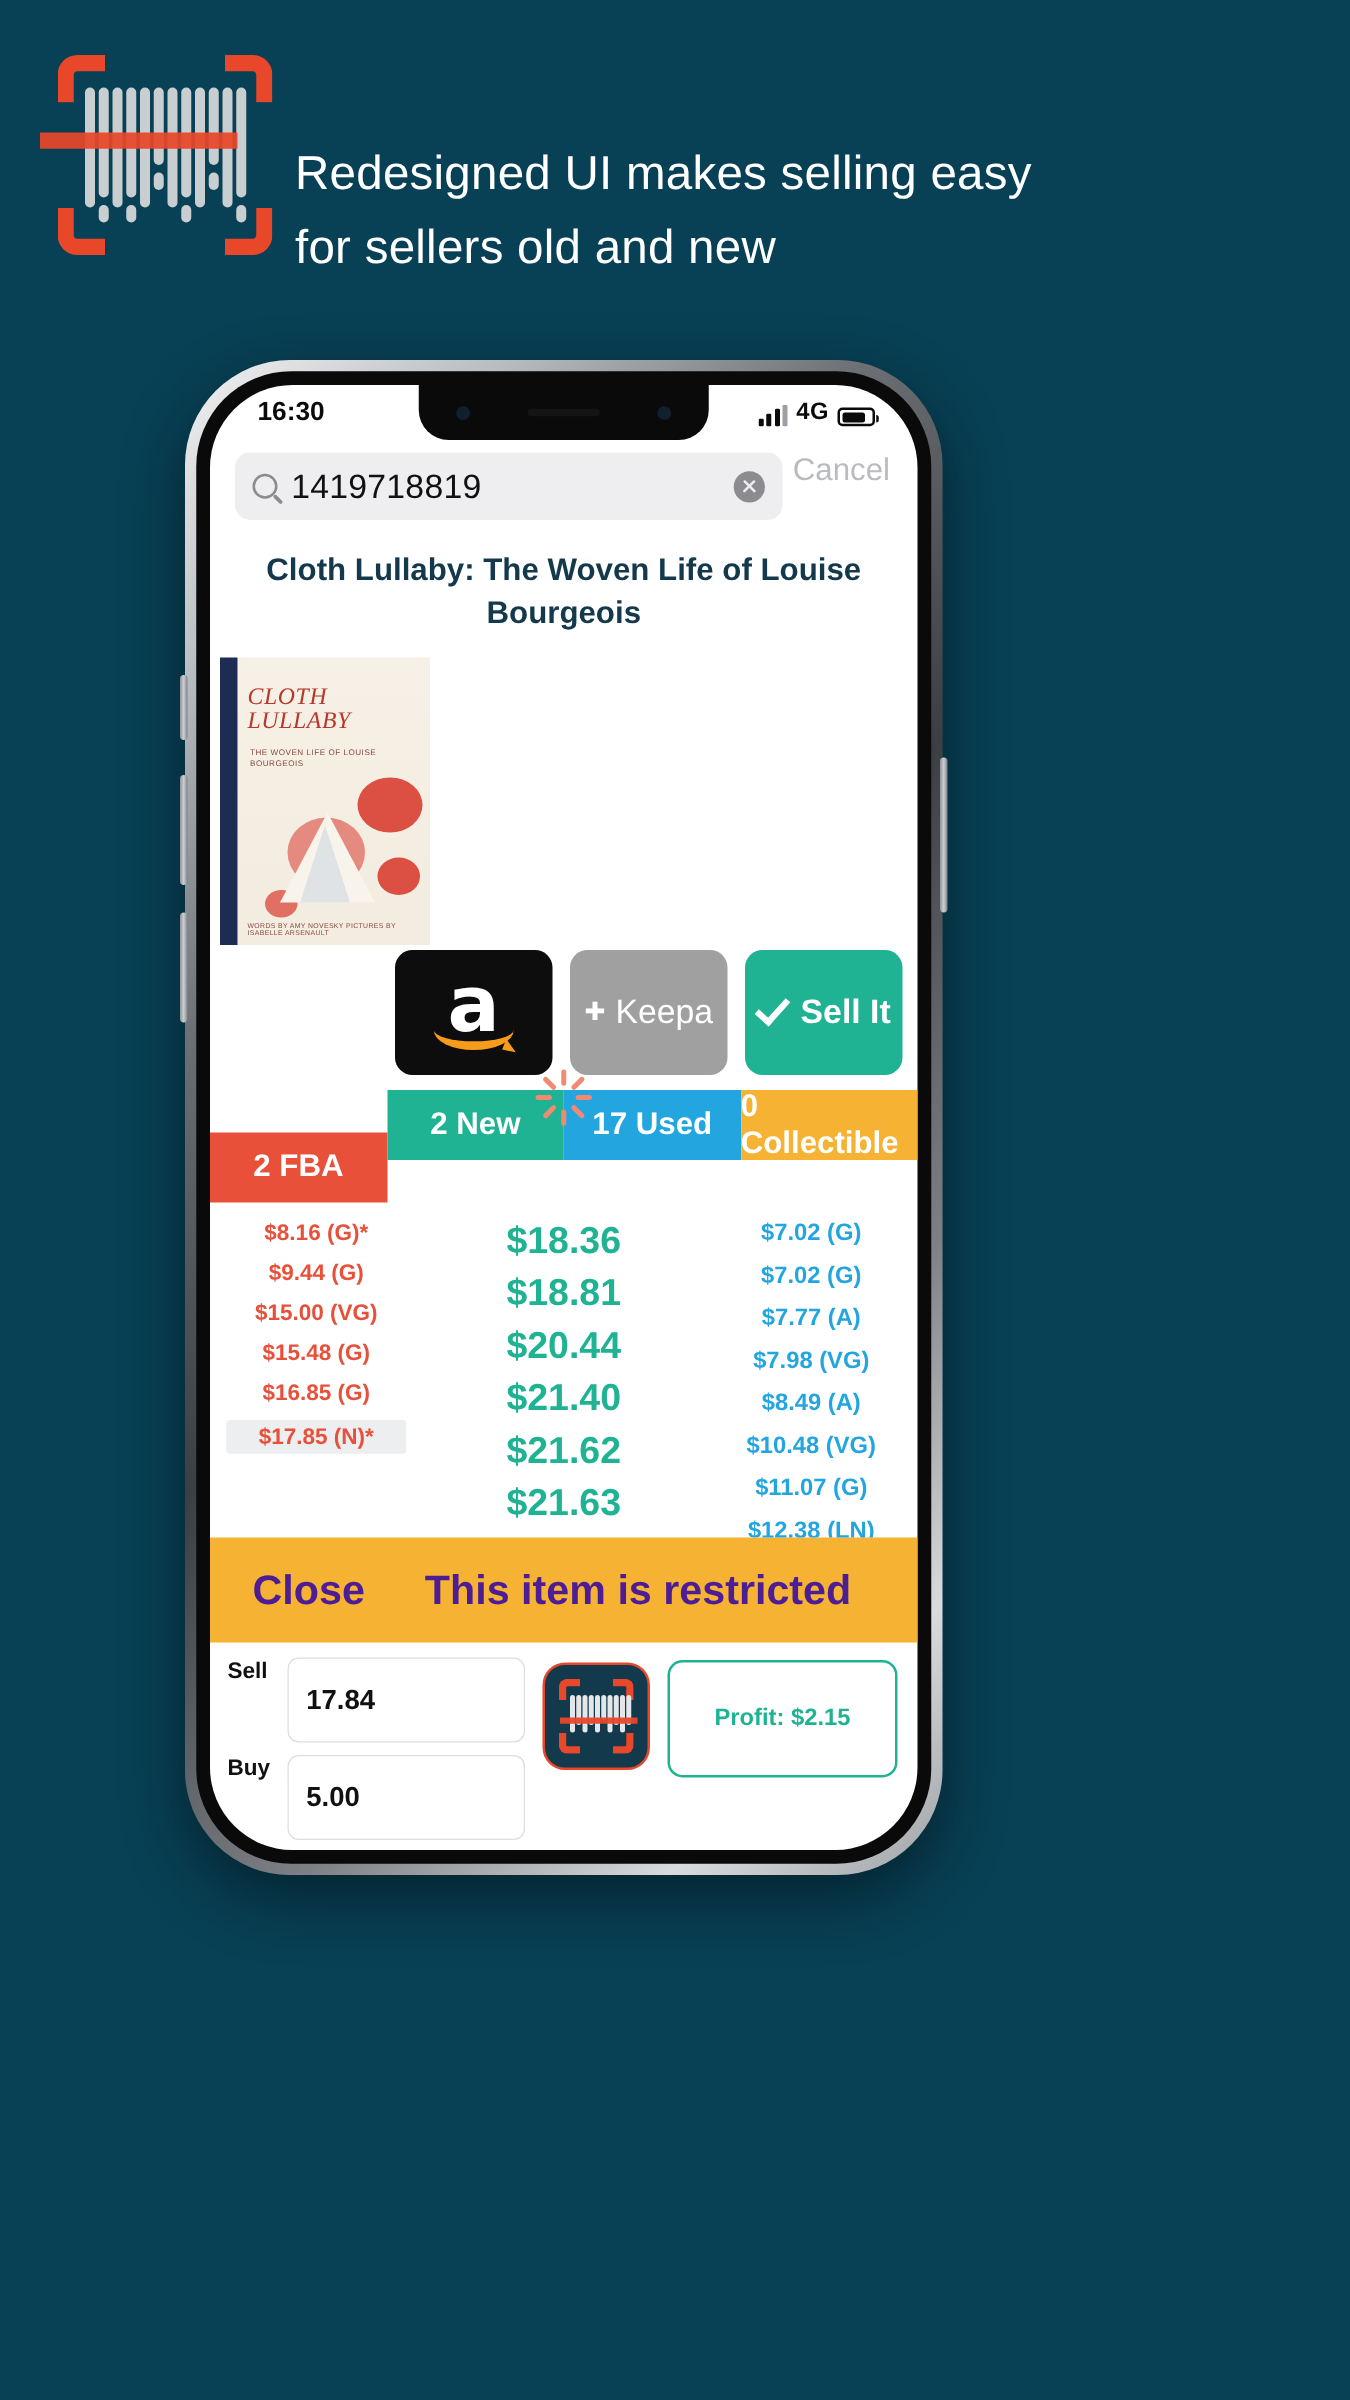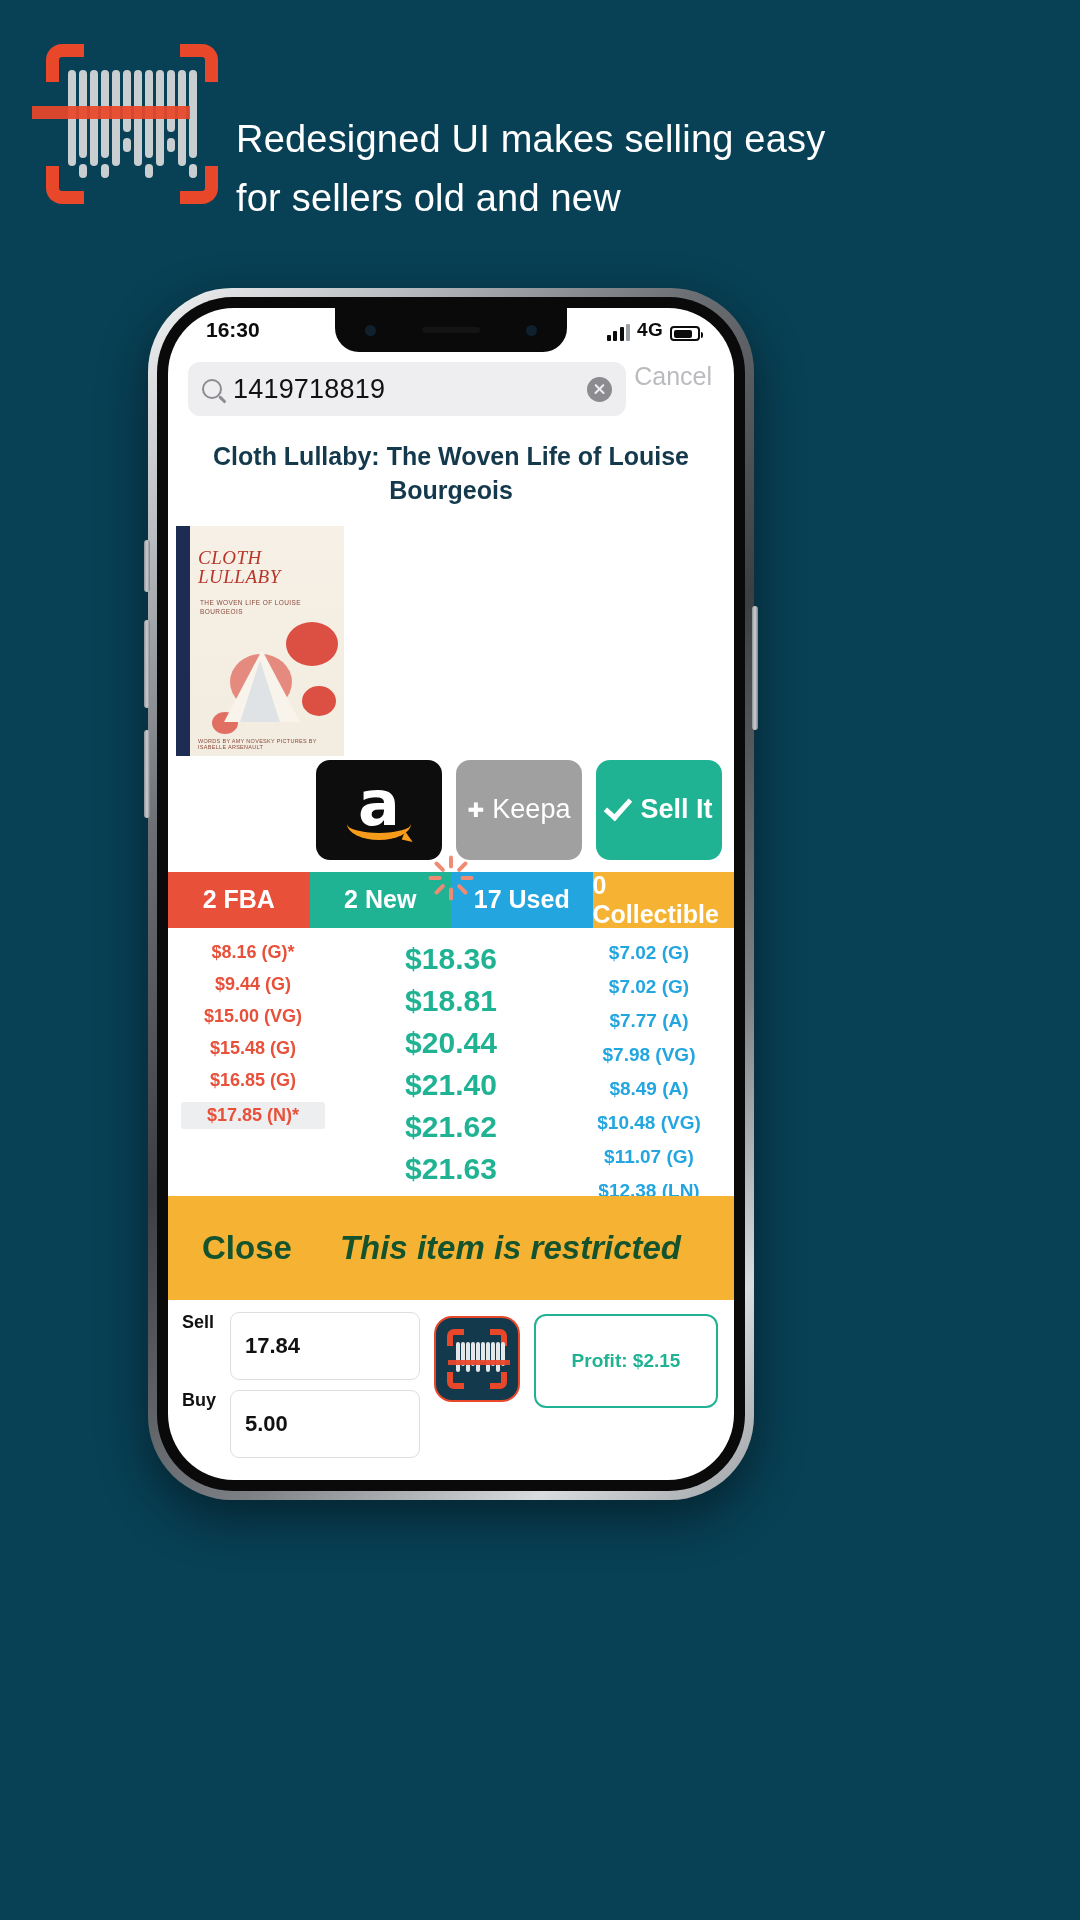--- a/index.html
+++ b/index.html
@@ -157,24 +157,24 @@
   .pcol { flex:1; text-align:center; }
   .pcol li { list-style:none; margin-bottom:11px; }
   .pcol.fba li { color:#e8503a; font-size:18px; font-weight:700; }
   .pcol.fba li.hl { background:#eceef0; display:inline-block; padding:3px 26px; border-radius:3px; }
   .pcol.new li { color:#1fb394; font-size:30px; font-weight:700; margin-bottom:8px; }
   .pcol.used li { color:#23a6e0; font-size:19px; font-weight:700; margin-bottom:12px; }
 
   
   .banner {
     background:#f6b333; display:flex; align-items:center;
-    height:104px; padding:0 34px; gap:48px; color:#14532d;
+    height:84px; padding:0 34px; gap:48px; color:#4c1d95;
   }
   .banner .close { font-size:33px; font-weight:600; }
-  .banner .msg { font-size:33px; font-weight:700;font-style:italic; }
+  .banner .msg { font-size:33px; font-weight:700; }
 
   
   .sbrow { display:flex; padding:12px 16px 0 14px; gap:14px; align-items:flex-start; }
   .fields { flex:none; width:238px; }
   .frow { display:flex; align-items:flex-start; gap:10px; margin-bottom:10px; }
   .flabel { width:38px; font-size:18px; font-weight:700; color:#111; }
   .fbox { flex:1; height:68px; border:1.6px solid #dcdee0; border-radius:9px; display:flex; align-items:center; padding:0 14px; font-size:22px; font-weight:700; color:#111; background:#fff; }
   .scanbtn { width:86px; height:86px; border-radius:18px; background:#13394d; position:relative; flex:none; margin-top:4px; border:2px solid #e8472a; }
   .scanbtn .corner { width:17px; height:17px; }
   .scanbtn .corner.tl{left:11px;top:11px;border-left:6px solid #e8472a;border-top:6px solid #e8472a;border-top-left-radius:7px;}
@@ -298,21 +298,21 @@
           <span class="kicon">✚</span>
           <span>Keepa</span>
         </div>
         <div class="abtn sell">
           <span class="chk"></span>
           <span>Sell It</span>
         </div>
       </div>
 
       <div class="tabs" id="offer-tabs">
-          <div class="tab" style="background: rgb(232, 80, 58);">2 FBA</div>
+          <div class="tab" style="background: rgb(232, 80, 58); margin-top: 34px;">2 FBA</div>
           <div class="tab" style="background: rgb(31, 179, 148);">2 New</div>
           <div class="tab" style="background: rgb(35, 166, 224);">17 Used</div>
           <div class="tab" style="background: rgb(246, 179, 51);">0 Collectible</div>
           <div class="sparkle">
             <i style="transform: translate(-50%, -50%) rotate(0deg) translateY(-16px);"></i>
             <i style="transform: translate(-50%, -50%) rotate(45deg) translateY(-16px);"></i>
             <i style="transform: translate(-50%, -50%) rotate(90deg) translateY(-16px);"></i>
             <i style="transform: translate(-50%, -50%) rotate(135deg) translateY(-16px);"></i>
             <i style="transform: translate(-50%, -50%) rotate(180deg) translateY(-16px);"></i>
             <i style="transform: translate(-50%, -50%) rotate(225deg) translateY(-16px);"></i>

